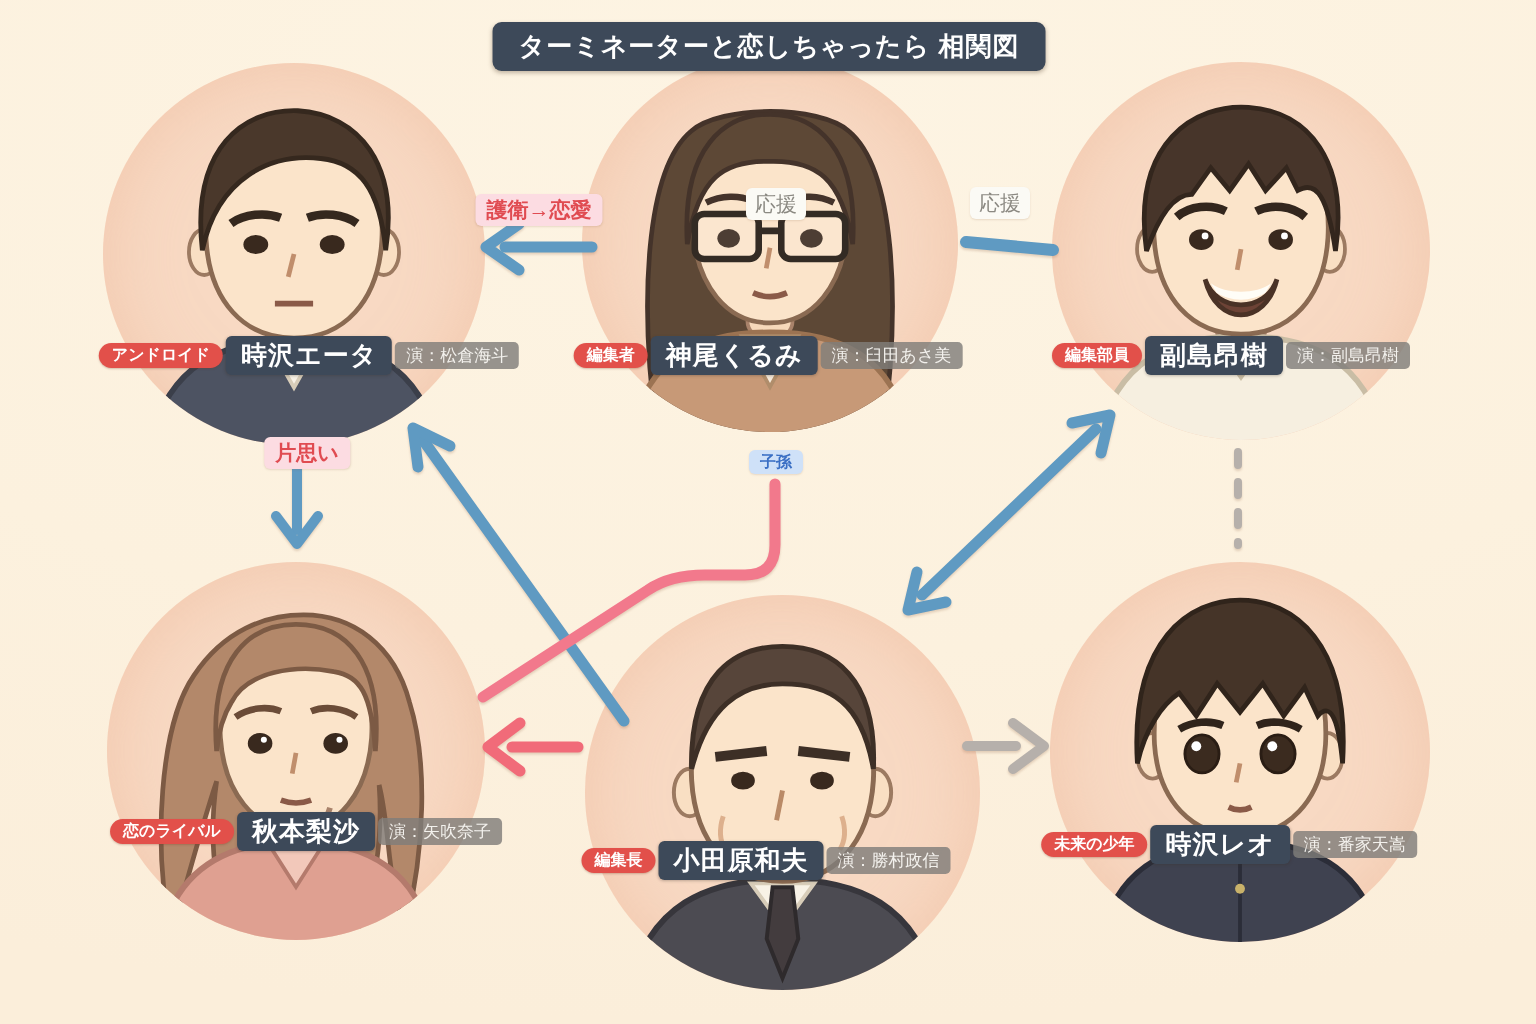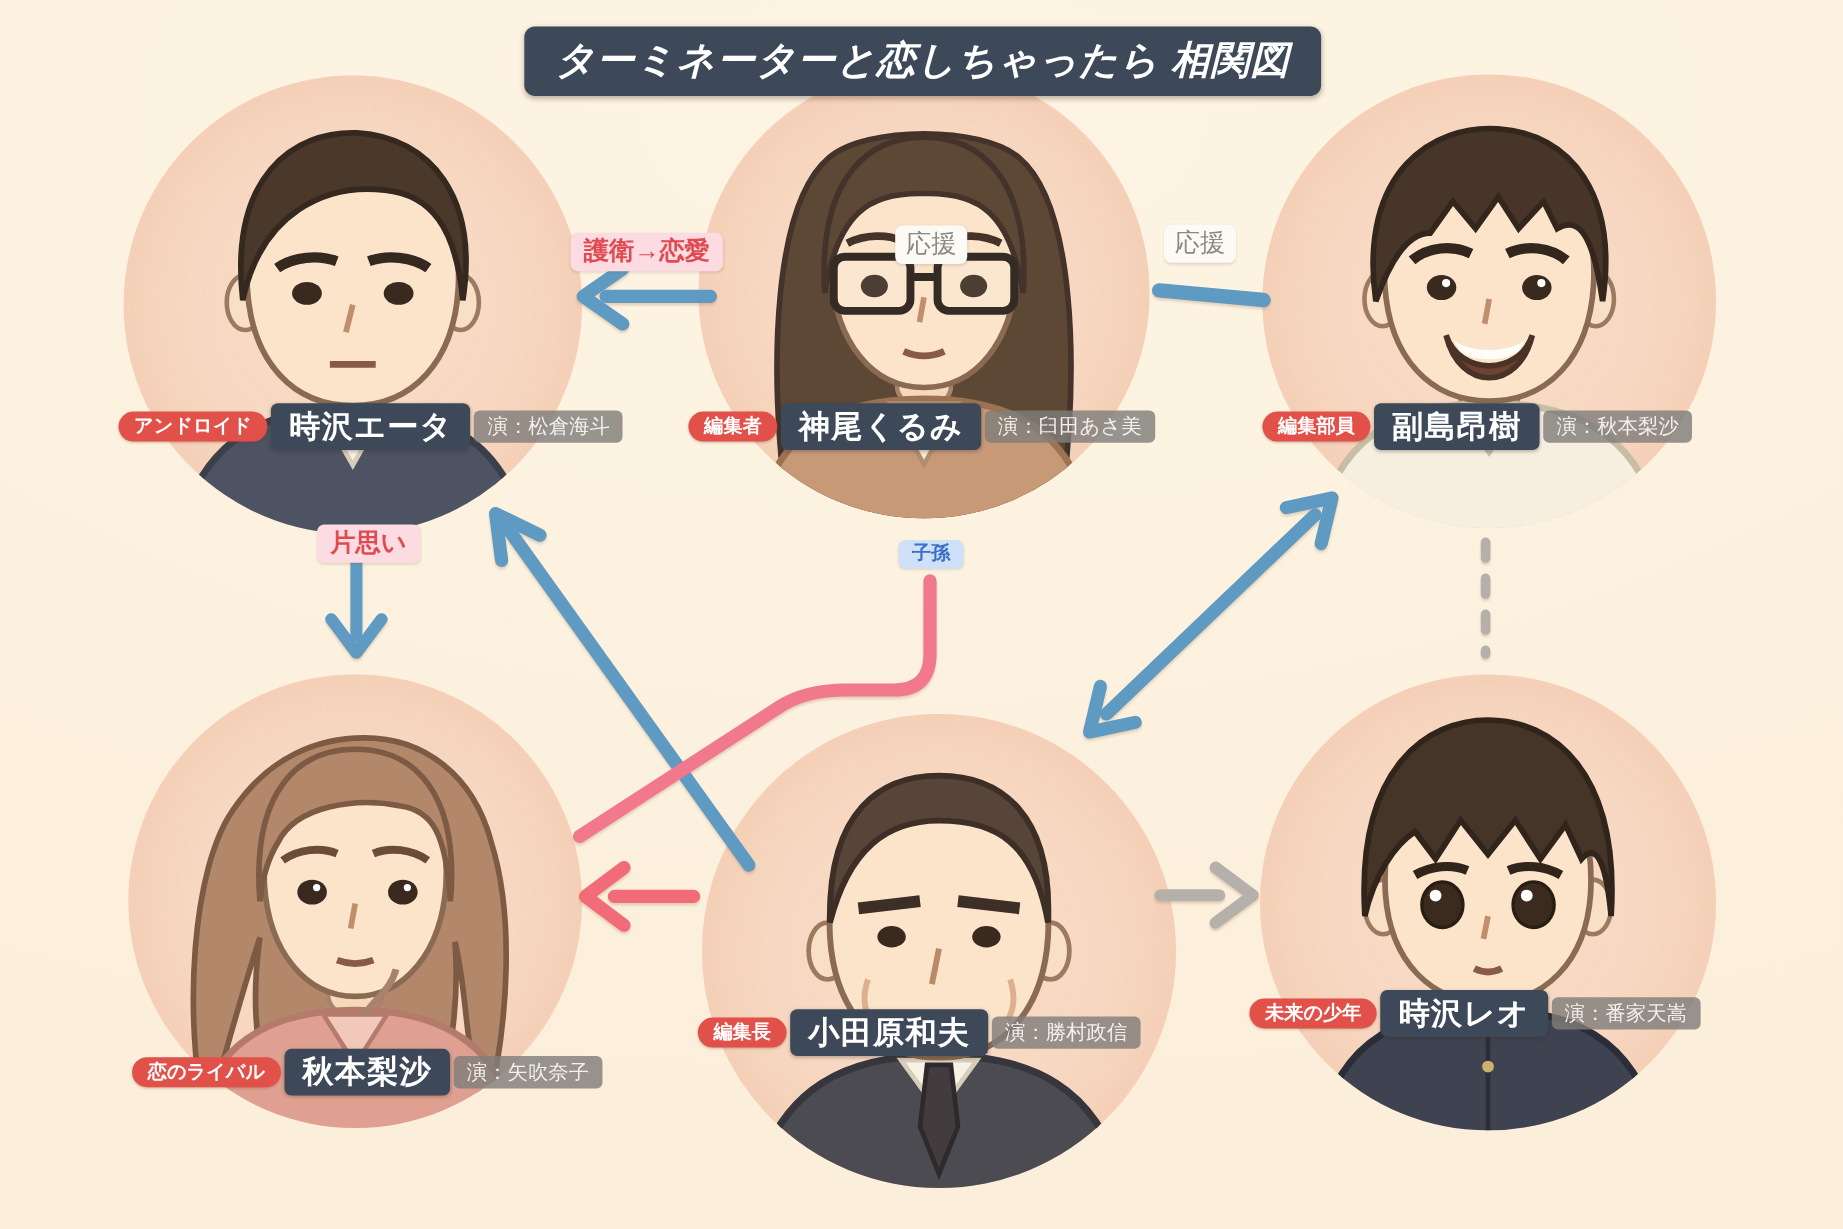--- a/index.html
+++ b/index.html
@@ -37,23 +37,23 @@
                align-items:center;gap:3px;z-index:3;}
   .role-badge{background:var(--badge-red);color:#fff;font-weight:bold;font-size:16px;
               padding:2px 13px;border-radius:14px;white-space:nowrap;
               box-shadow:0 1px 2px rgba(120,60,40,.3);}
   .name-box{background:var(--name-bg);color:#fff;font-weight:bold;font-size:26px;
             padding:2px 15px;border-radius:6px;white-space:nowrap;letter-spacing:1px;
             box-shadow:0 1px 3px rgba(60,50,40,.3);}
   .cast-box{background:var(--cast-bg);color:#f3f1ed;font-size:17px;padding:2px 11px;
             border-radius:5px;white-space:nowrap;}
   .title{position:absolute;left:769px;top:22px;transform:translateX(-50%);z-index:4;
-         background:var(--title-bg);color:#fff;font-weight:bold;font-size:32px;
+         background:var(--title-bg);color:#fff;font-weight:bold;font-size:26px;
          letter-spacing:1px;padding:7px 26px;border-radius:9px;white-space:nowrap;
-         box-shadow:0 2px 4px rgba(80,60,40,.35);font-style:italic;}
+         box-shadow:0 2px 4px rgba(80,60,40,.35);}
 </style>
 </head>
 <body>
 
 <div class="stage">
 
   <div class="portrait" id="p-eta" style="left:103px;top:63px;width:382px;height:382px;">
     <svg viewBox="0 0 200 200">
       <rect x="87" y="118" width="26" height="32" rx="9" fill="#f6d8ba" stroke="#a8826a" stroke-width="2"></rect>
       <path d="M24,202 C33,157 64,145 100,145 C136,145 167,157 176,202 Z" fill="#4d5362" stroke="#3b3f4a" stroke-width="3"></path>
@@ -229,23 +229,23 @@
     <div class="cast-box">演：松倉海斗</div>
   </div>
   <div class="char-labels" style="left:768px;top:336px;">
     <div class="role-badge">編集者</div>
     <div class="name-box">神尾くるみ</div>
     <div class="cast-box">演：臼田あさ美</div>
   </div>
   <div class="char-labels" style="left:1231px;top:336px;">
     <div class="role-badge">編集部員</div>
     <div class="name-box">副島昂樹</div>
-    <div class="cast-box">演：秋本梨沙</div>
-  </div>
-  <div class="char-labels" style="left:306px;top:874px;">
+    <div class="cast-box">演：副島昂樹</div>
+  </div>
+  <div class="char-labels" style="left:306px;top:812px;">
     <div class="role-badge">恋のライバル</div>
     <div class="name-box">秋本梨沙</div>
     <div class="cast-box">演：矢吹奈子</div>
   </div>
   <div class="char-labels" style="left:766px;top:825px;margin-top:16px;">
     <div class="role-badge">編集長</div>
     <div class="name-box">小田原和夫</div>
     <div class="cast-box">演：勝村政信</div>
   </div>
   <div class="char-labels" style="left:1229px;top:825px;">

